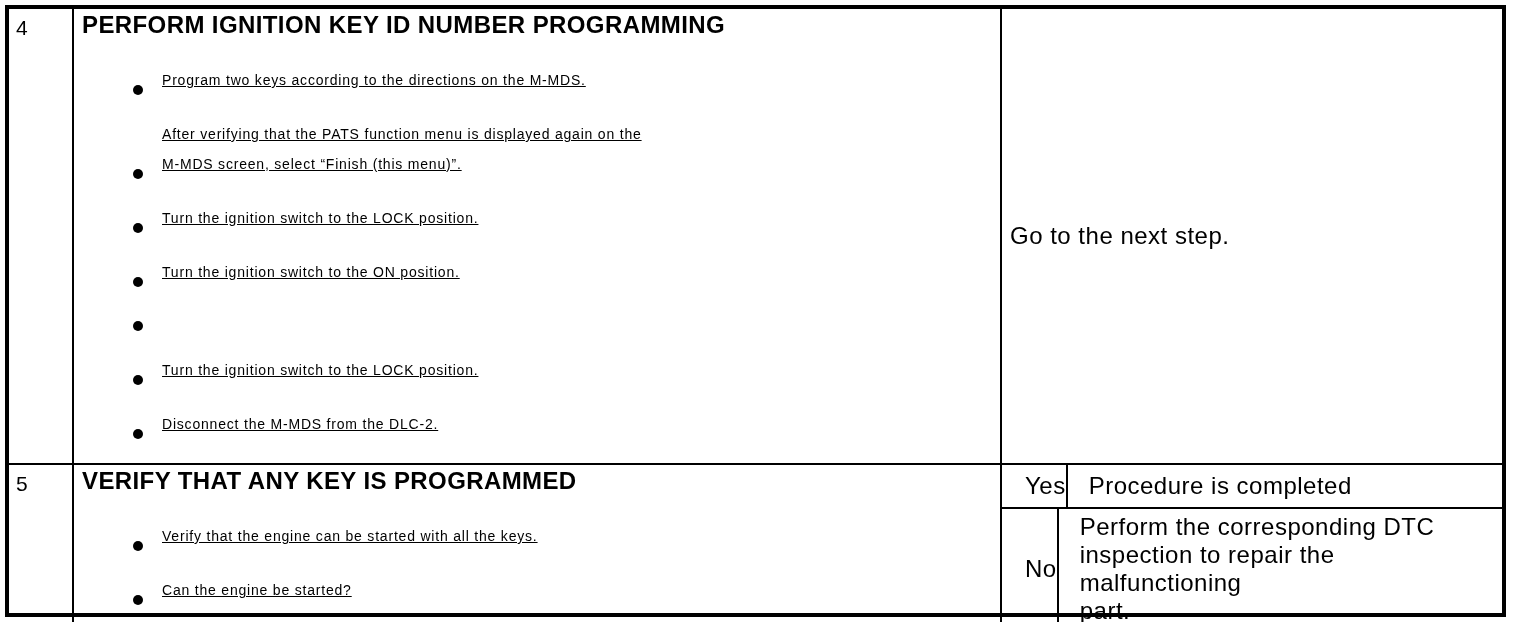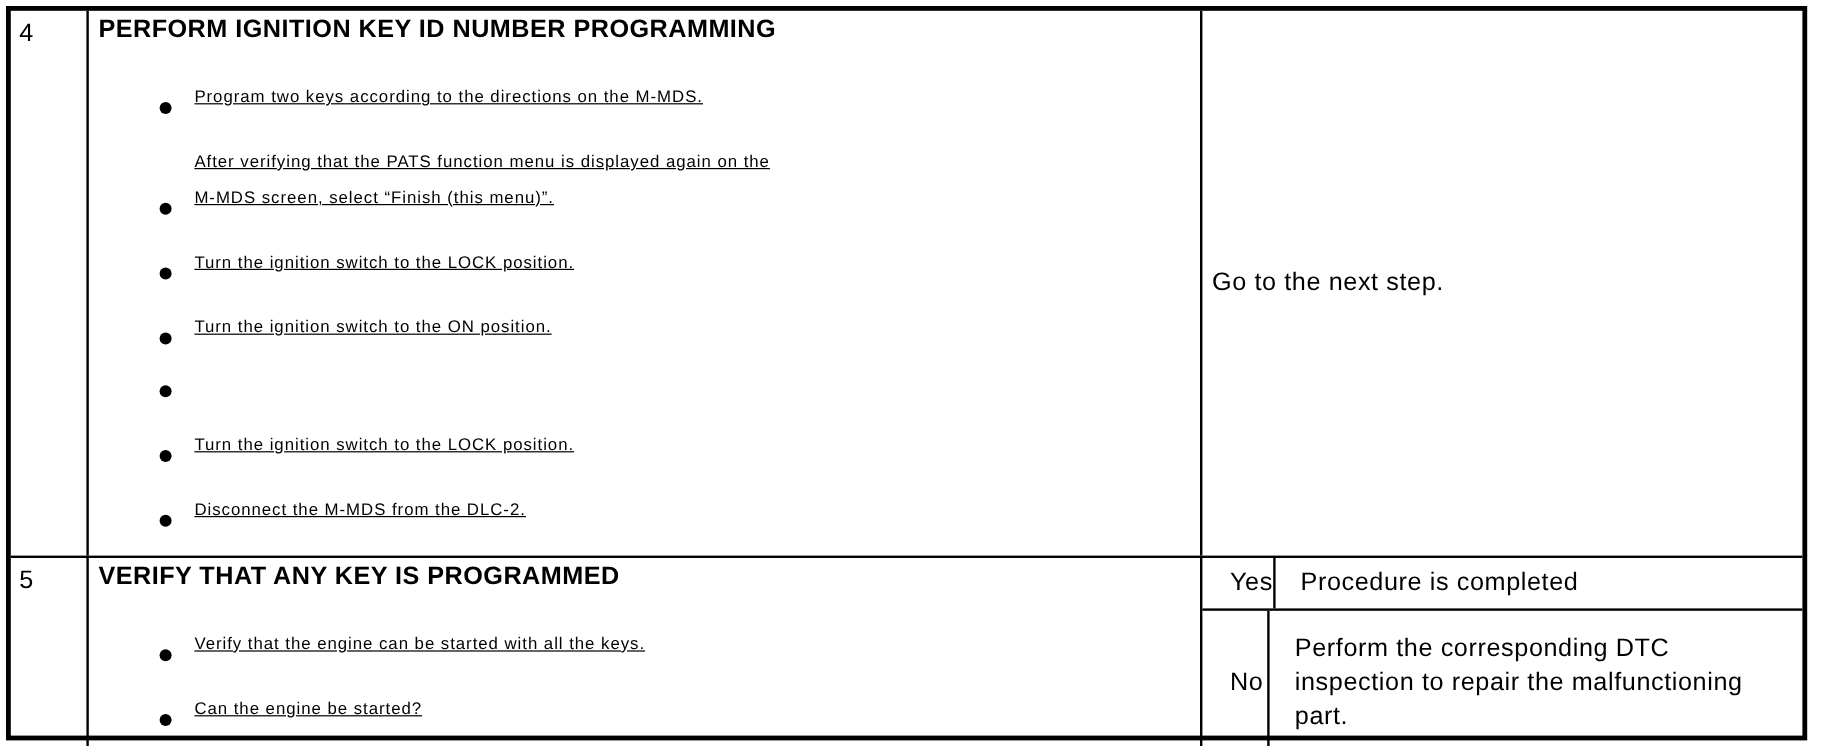--- a/index.html
+++ b/index.html
@@ -44,21 +44,21 @@
     letter-spacing: 0.5px;
   }
   .action-cell {
     flex: 1;
     border-right: 2px solid #000;
     padding: 4px 12px 0 8px;
     min-width: 0;
   }
   .proc-title {
     font-weight: bold;
-    font-size: 21px;
+    font-size: 24px;
     line-height: 24px;
     letter-spacing: 0.4px;
     white-space: nowrap;
   }
   ul.bullets {
     list-style: none;
     margin: 28px 0 0 0;
     padding: 0 0 0 51px;
   }
   li.bullet {
@@ -76,21 +76,21 @@
     height: 10px;
     border-radius: 50%;
     background: #000;
     margin: 10px 19px 0 0;
   }
   .btext { white-space: pre-line; }
 
   .result-cell {
     width: 500px;
     flex: 0 0 500px;
-    font-size: 21px;
+    font-size: 24px;
     letter-spacing: 0.5px;
   }
   .result-single {
     display: flex;
     align-items: center;
     padding-left: 8px;
   }
   .result-split {
     display: flex;
     flex-direction: column;

